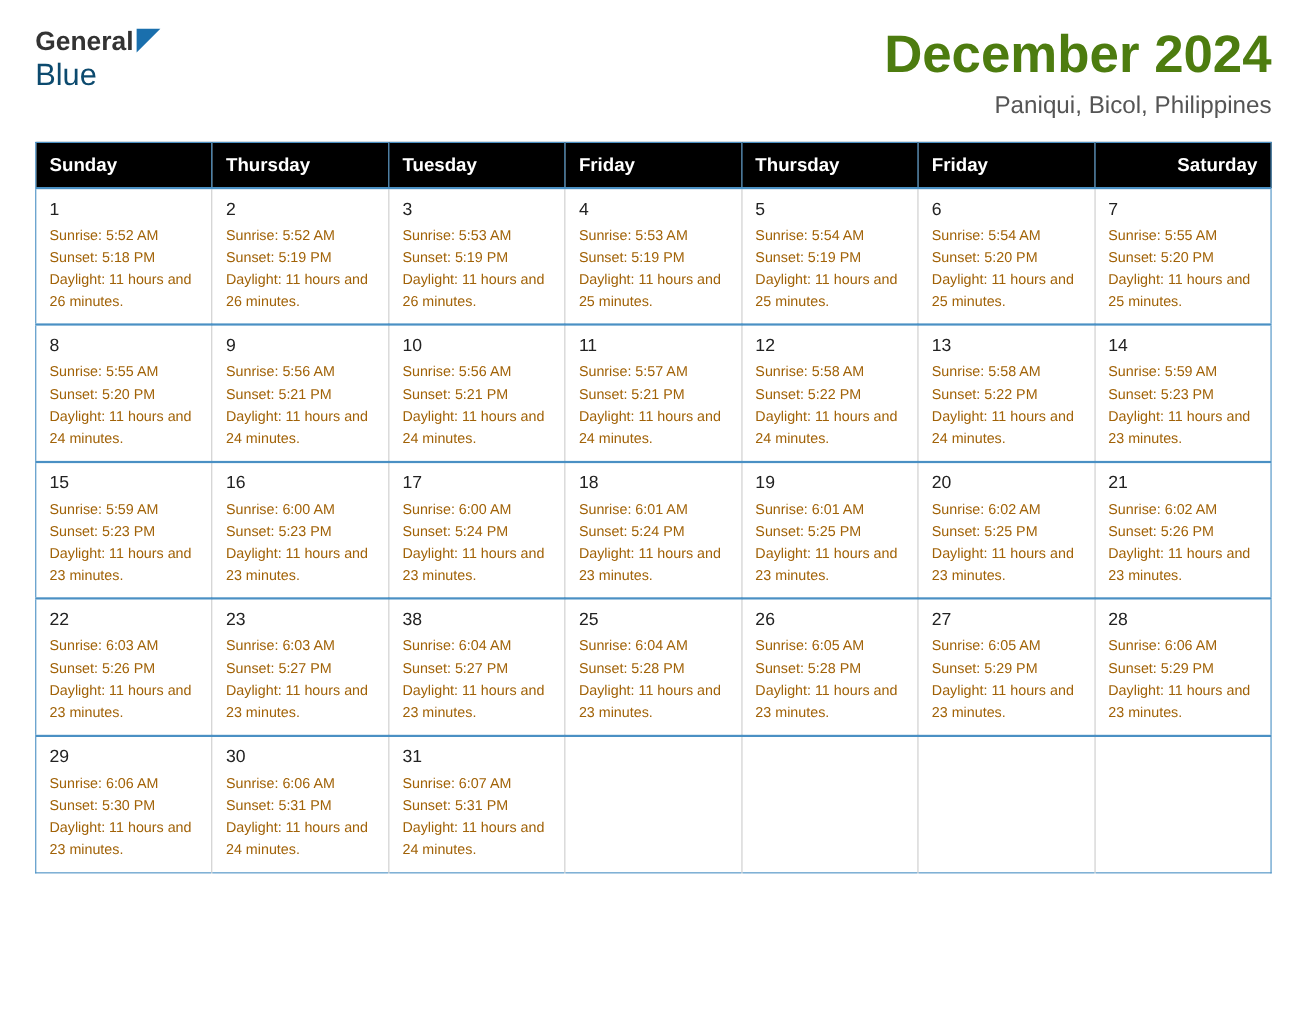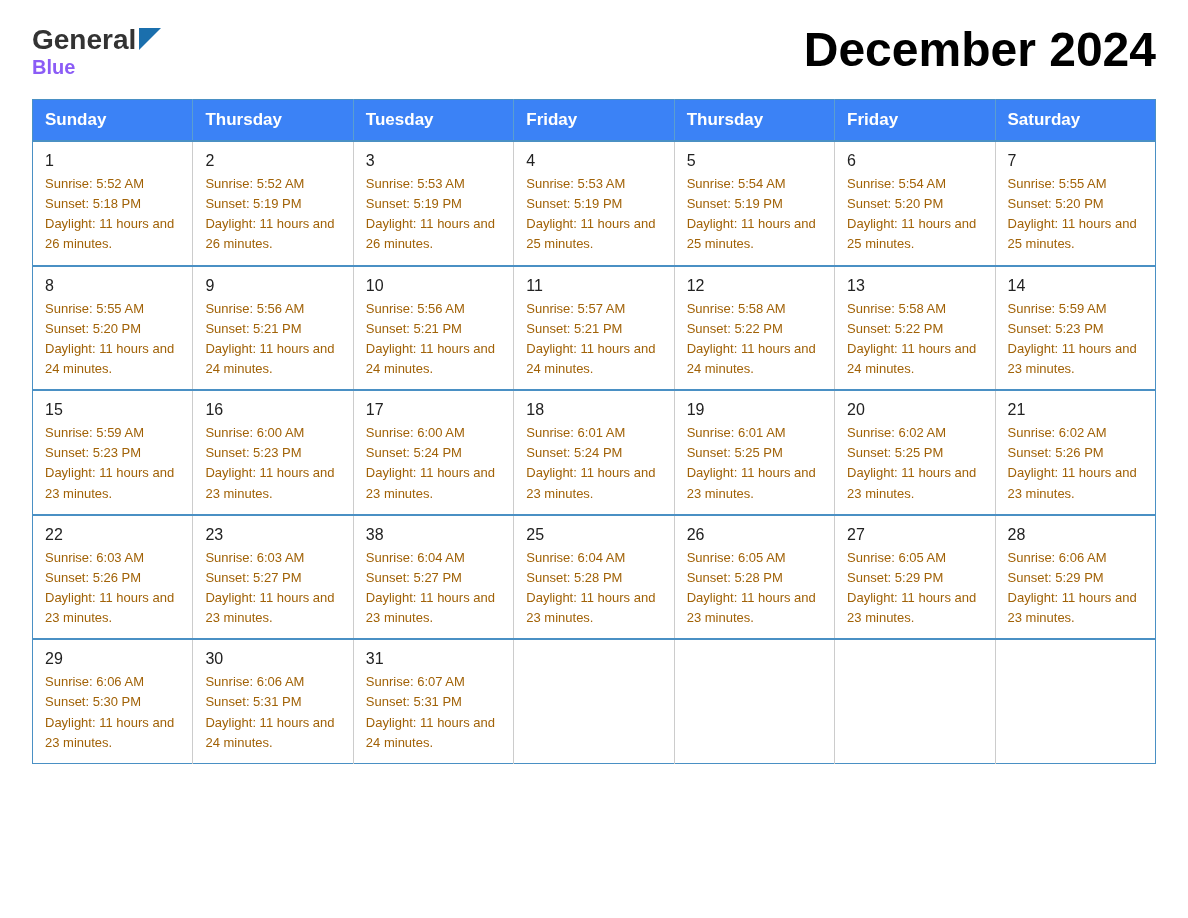--- a/index.html
+++ b/index.html
@@ -10,69 +10,70 @@
       width: 1188px;
       min-height: 918px;
     }
     .header {
       display: flex;
       justify-content: space-between;
       align-items: flex-start;
       margin-bottom: 20px;
     }
     .logo-text-general {
-      font-size: 28px;
+      font-size: 24px;
       font-weight: bold;
       color: #333;
     }
     .logo-text-blue {
-      font-size: 20px;
-      font-weight: bold;
-      color: #8b5cf6;
+      font-size: 28px;
+      font-weight: normal;
+      color: #0c4a6e;
     }
     .logo-wrapper {
       display: flex;
       flex-direction: column;
     }
     .logo-top {
       display: flex;
       align-items: center;
     }
     .title-section {
       text-align: right;
     }
     .month-title {
       font-size: 48px;
       font-weight: bold;
-      color: #000000;
+      color: #4d7c0f;
       line-height: 1.1;
     }
     .location-title {
       font-size: 22px;
       color: #555;
       margin-top: 6px;
     }
     table {
       width: 100%;
       border-collapse: collapse;
       border: 1px solid #4a90c4;
     }
     thead tr {
-      background: #3b82f6;
+      background: #000000;
     }
     thead th {
       color: #fff;
       font-size: 17px;
       font-weight: 600;
       padding: 10px 12px;
       text-align: left;
       border-right: 1px solid #5a9ed0;
     }
     thead th:last-child {
       border-right: none;
+      text-align: right;
     }
     tbody tr {
       border-top: 2px solid #4a90c4;
     }
     tbody td {
       vertical-align: top;
       padding: 10px 12px;
       font-size: 13px;
       color: #333;
       border-right: 1px solid #ccc;
@@ -108,20 +109,21 @@
       <svg width="22" height="22" viewBox="0 0 22 22" style="margin-left:3px;margin-top:-2px;">
         <polygon points="0,0 22,0 0,22" fill="#1a6fad"></polygon>
       </svg>
     </div>
     <div>
       <span class="logo-text-blue">Blue</span>
     </div>
   </div>
   <div class="title-section">
     <div class="month-title">December 2024</div>
+    <div class="location-title">Paniqui, Bicol, Philippines</div>
   </div>
 </div>
 
 <table>
   <thead>
     <tr>
     <th>Sunday</th>
         <th>Thursday</th>
         <th>Tuesday</th>
         <th>Friday</th>

